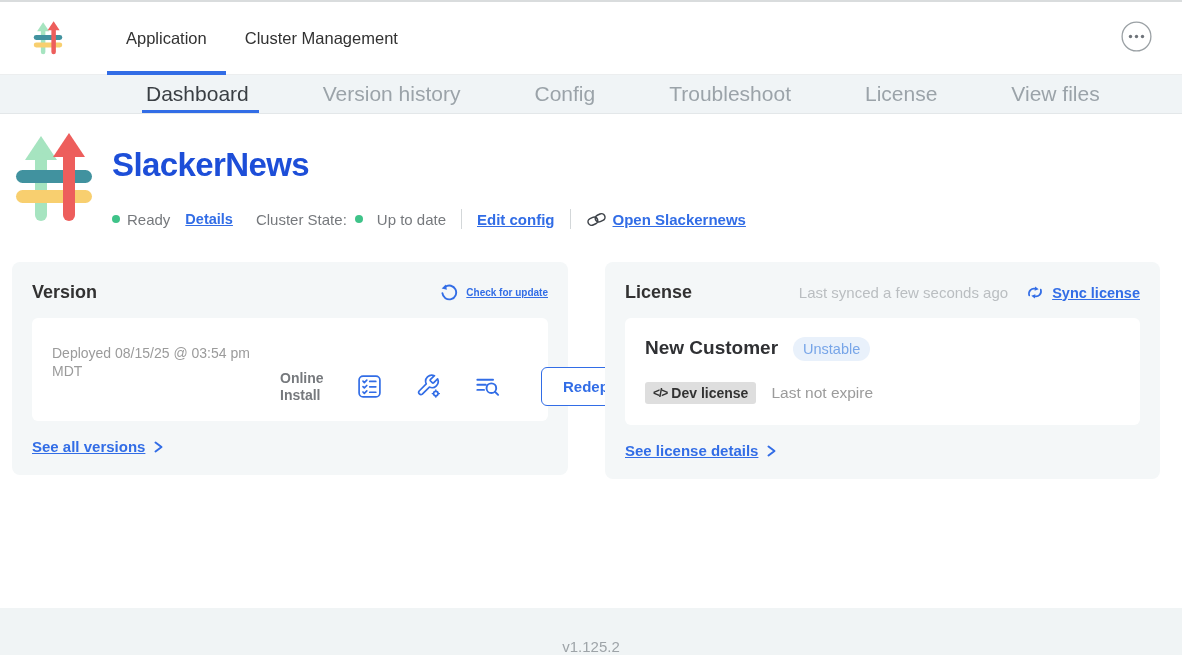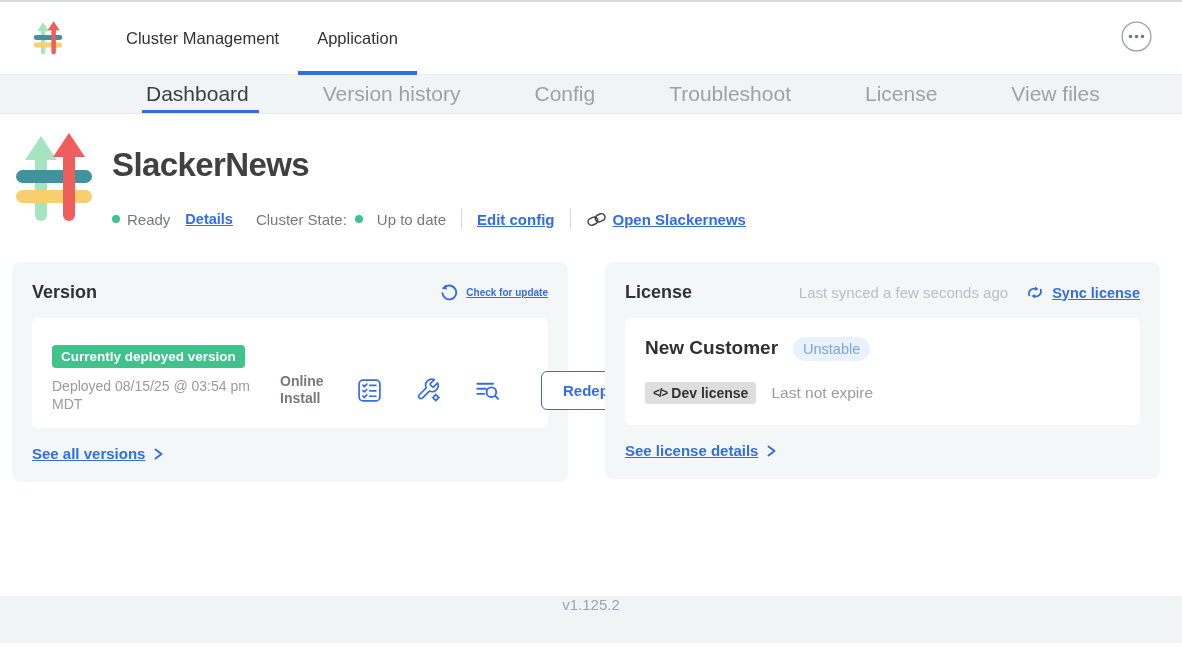--- a/index.html
+++ b/index.html
@@ -37,21 +37,21 @@
     position:relative; cursor:pointer; white-space:nowrap;
   }
   .subnav-item.active { color:#3a3f44; }
   .subnav-item.active::after {
     content:""; position:absolute; left:-4px; right:-10px; bottom:0; height:3px; background:#326de6;
   }
 
   
   .app-header { display:flex; padding:19px 0 0 14px; }
   .app-head-text { margin-left:18px; padding-top:13px; }
-  .page-title { font-size:33px; font-weight:700; letter-spacing:-0.6px; color:#404040; }
+  .page-title { font-size:33px; font-weight:700; letter-spacing:-0.6px; color:#1d4ed8; }
   .status-row { display:flex; align-items:center; margin-top:25px; font-size:15px; color:#76797d; }
   .dot { width:8px; height:8px; border-radius:50%; background:#3fc389; flex:0 0 auto; }
   .status-row .dot { margin-right:7px; }
   a.blue-link {
     color:#326de6; font-weight:700; text-decoration:underline; cursor:pointer; font-size:14.5px;
   }
   .details-link { margin-left:15px; }
   .cluster-label { margin-left:23px; }
   .cluster-dot { margin-left:8px; }
   .vdivider { width:1px; height:20px; background:#d3d7d9; margin:0 15px; }
@@ -103,47 +103,47 @@
   .license-detail-row { display:flex; align-items:center; margin-top:21px; }
   .license-type-tag {
     display:flex; align-items:center; gap:4px; background:#dedede; color:#323232;
     font-weight:700; font-size:14px; padding:3px 8px; border-radius:3px;
   }
   .code-glyph { font-size:12px; font-weight:700; letter-spacing:-1px; }
   .expiry { margin-left:15px; font-size:15.5px; color:#9b9b9b; }
 
   
   .footer {
-    position:absolute; left:0; right:0; bottom:12px; height:47px; background:#f0f4f5;
-    display:flex; align-items:flex-start; justify-content:center;
+    position:absolute; left:0; right:0; bottom:0; height:47px; background:#f0f4f5;
+    display:flex; align-items:flex-end; justify-content:center;
     font-size:15px; color:#9ea4a8;
   }
 </style>
 </head>
 <body>
 
 <div class="top-hairline"></div>
 
 <div class="header">
   <span class="logo-wrap">
     <svg width="30" height="34" viewBox="0 0 80 90">
       <polygon points="27,3 11,27 43,27" fill="#a6e4c0"></polygon>
       <rect x="21" y="20" width="12" height="68" rx="6" fill="#a6e4c0"></rect>
       <rect x="2" y="37" width="76" height="13" rx="6.5" fill="#41929f"></rect>
       <rect x="2" y="57" width="76" height="13" rx="6.5" fill="#f8cf6f"></rect>
       <polygon points="55,0 39,24 71,24" fill="#ed5e5c"></polygon>
       <rect x="49" y="17" width="12" height="71" rx="6" fill="#ed5e5c"></rect>
     </svg>
   </span>
   <nav class="main-tabs">
+    <div class="main-tab active">
+      <span>Application</span>
+    </div>
     <div class="main-tab">
       <span>Cluster Management</span>
-    </div>
-    <div class="main-tab active">
-      <span>Application</span>
     </div>
   </nav>
   <div class="header-spacer"></div>
   <button class="menu-btn">
     <span>
       <svg width="31" height="31" viewBox="0 0 31 31">
         <circle cx="15.5" cy="15.5" r="14.4" fill="none" stroke="#9aa0a4" stroke-width="1.3"></circle>
         <circle cx="9.5" cy="15.5" r="1.7" fill="#6f747a"></circle>
         <circle cx="15.5" cy="15.5" r="1.7" fill="#6f747a"></circle>
         <circle cx="21.5" cy="15.5" r="1.7" fill="#6f747a"></circle>
@@ -222,21 +222,20 @@
             <path d="M5.2 2.9 A6.9 6.9 0 1 1 2.4 9.2" fill="none" stroke="#326de6" stroke-width="1.9" stroke-linecap="round"></path>
             <polygon points="5.8,0.6 6.9,5.8 1.7,4.6" fill="#326de6"></polygon>
           </svg>
         </span>
         <a class="blue-link">Check for update</a>
       </span>
     </div>
 
     <div class="inner-card version-inner">
       <div class="version-left">
-        <span class="deployed-badge">Currently deployed version</span>
         <div class="deployed-at">Deployed 08/15/25 @ 03:54 pm MDT</div>
       </div>
       <div class="version-right">
         <span class="install-type">Online Install</span>
         <button class="icon-btn">
           <span style="display:flex;">
             <svg width="27" height="27" viewBox="0 0 24 24" fill="none" stroke="#326de6" stroke-width="1.5" stroke-linecap="round" stroke-linejoin="round">
               <rect x="2.75" y="2.75" width="18.5" height="18.5" rx="3.5"></rect>
               <polyline points="6.2,7.3 7.4,8.5 9.6,6.3"></polyline>
                 <line x1="12.2" y1="7.5" x2="17.6" y2="7.5"></line>

